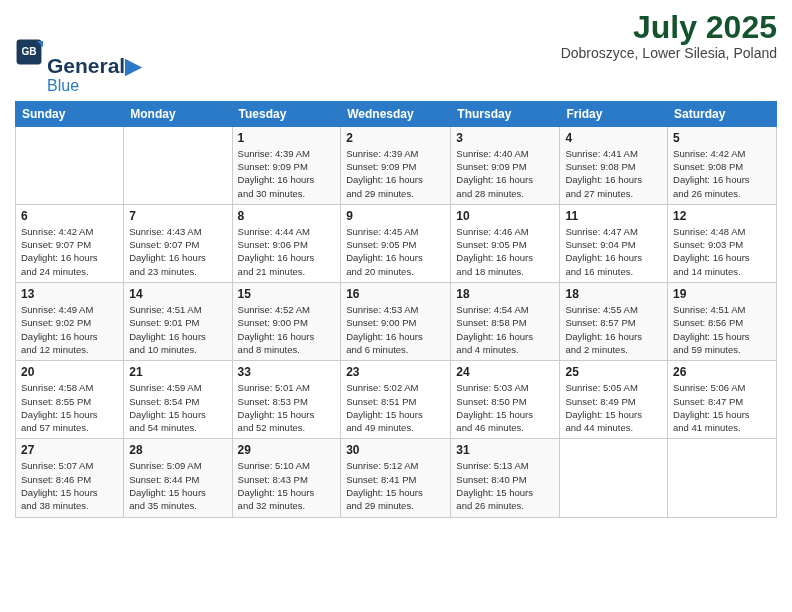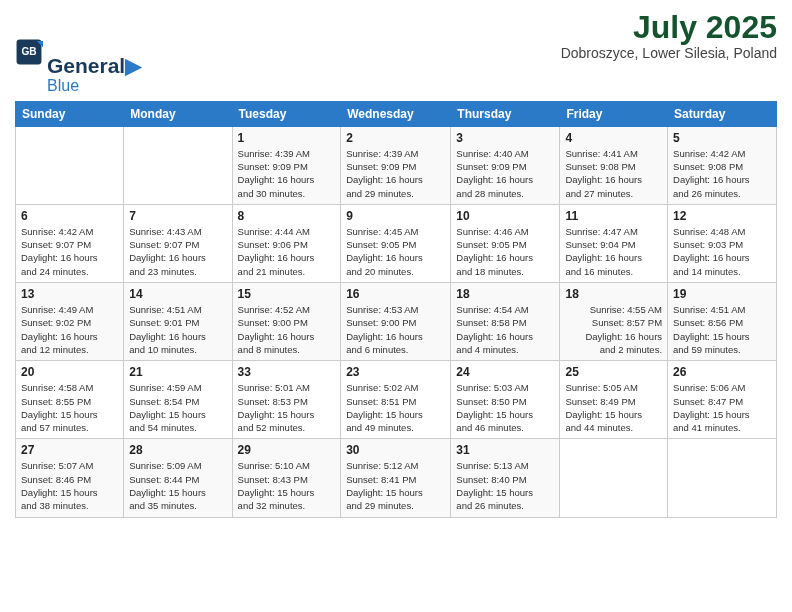--- a/index.html
+++ b/index.html
@@ -241,21 +241,21 @@
           </td>
           <td>
             <span class="day-num">18</span>
             <div class="cell-text" style="white-space: pre-line;">Sunrise: 4:54 AM
 Sunset: 8:58 PM
 Daylight: 16 hours
 and 4 minutes.</div>
           </td>
           <td>
             <span class="day-num">18</span>
-            <div class="cell-text" style="white-space: pre-line; text-align: right;">Sunrise: 4:55 AM
+            <div class="cell-text" style="white-space: pre-line;">Sunrise: 4:55 AM
 Sunset: 8:57 PM
 Daylight: 16 hours
 and 2 minutes.</div>
           </td>
           <td>
             <span class="day-num">19</span>
             <div class="cell-text" style="white-space: pre-line;">Sunrise: 4:51 AM
 Sunset: 8:56 PM
 Daylight: 15 hours
 and 59 minutes.</div>

